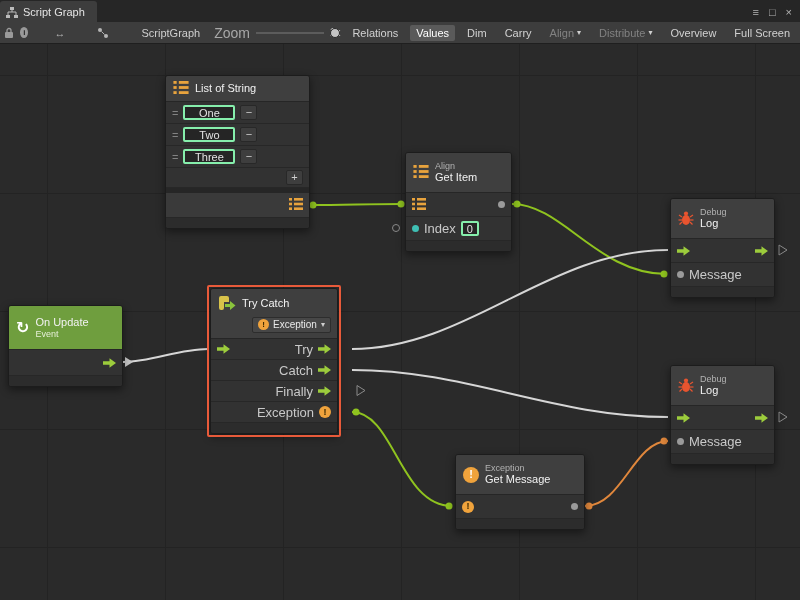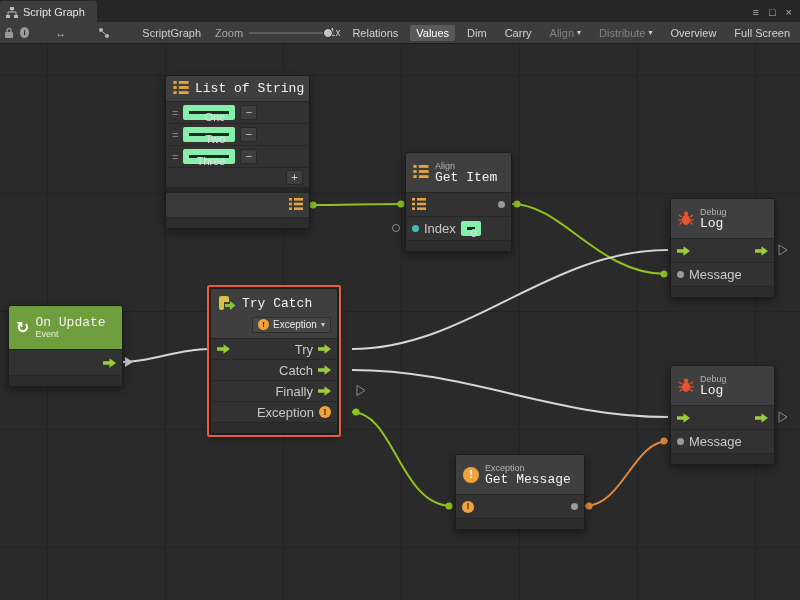--- a/index.html
+++ b/index.html
@@ -12,49 +12,49 @@
   .tab-title{font-size:11px;color:#e4e4e4;}
   .win-controls{margin-left:auto;display:flex;align-items:center;gap:10px;padding-right:8px;color:#b5b5b5;font-size:11px;}
 
   
   .toolbar{position:absolute;left:0;top:22px;width:800px;height:22px;background:#3d3d3d;border-bottom:1px solid #1f1f1f;display:flex;align-items:center;gap:6px;padding:0 4px;}
   .tbtn{padding:2px 6px;color:#d2d2d2;font-size:11px;border-radius:2px;white-space:nowrap;display:flex;align-items:center;gap:3px;}
   .tbtn.active{background:#5a5a5a;color:#fff;}
   .tbtn.disabled{color:#828282;}
   .tool-ico{color:#b5b5b5;display:inline-flex;align-items:center;}
   .info-circle{width:11px;height:11px;border-radius:50%;background:#9a9a9a;color:#2a2a2a;font-size:8px;font-weight:bold;display:inline-flex;align-items:center;justify-content:center;font-style:normal;}
-  .zoom-label{color:#a8a8a8;font-size:11px;margin-left:8px;}
+  .zoom-label{color:#a8a8a8;font-size:14px;margin-left:8px;}
   .slider{position:relative;width:88px;height:12px;}
   .slider .track{position:absolute;left:0;right:0;top:5px;height:2px;background:#5c5c5c;}
   .slider .knob{position:absolute;left:74px;top:1px;width:10px;height:10px;border-radius:50%;background:#c4c4c4;border:1px solid #2a2a2a;}
   .zoom-value{color:#cfcfcf;font-size:10px;}
   .graph-name{color:#cfcfcf;font-size:11px;margin-left:26px;}
 
   
   .canvas{position:absolute;left:0;top:44px;width:800px;height:556px;background-color:#2a2a2a;
     background-image:linear-gradient(to right,#232323 1px,transparent 1px),linear-gradient(to bottom,#232323 1px,transparent 1px);
     background-size:118px 118px;background-position:47px 0,0 31px;}
   .wires{position:absolute;left:0;top:0;pointer-events:none;}
 
   
   .node{position:absolute;background:#333333;border:1px solid #1c1c1c;border-radius:3px;box-shadow:0 3px 8px rgba(0,0,0,.45);}
   .nhead{background:#3f3f3f;display:flex;align-items:center;gap:6px;padding:0 7px;border-bottom:1px solid #262626;border-radius:2px 2px 0 0;}
   .nhead.col{flex-direction:column;align-items:flex-start;gap:4px;justify-content:center;}
   .hline{display:flex;align-items:center;gap:6px;}
   .nhead.event{background:#6f9e3e;}
-  .ntitle{font-size:13px;color:#f2f2f2;line-height:13px;white-space:nowrap;font-family:Liberation Mono, monospace;}
+  .ntitle{font-size:11px;color:#f2f2f2;line-height:13px;white-space:nowrap;}
   .nsub{font-size:9px;color:#b2b2b2;line-height:10px;white-space:nowrap;}
   .nhead.event .nsub{color:#e6efd8;}
   .nrow{display:flex;align-items:center;gap:5px;padding:0 6px;background:#323232;border-bottom:1px solid #272727;}
   .nrow.right{justify-content:flex-end;}
   .spacer{flex:1;}
   .nfoot{background:#2c2c2c;border-radius:0 0 2px 2px;}
   .ngap{background:#262626;}
   .plabel{color:#c9c9c9;font-size:13px;white-space:nowrap;}
-  .field{background:#252525;border:6px solid #86efac;border-radius:2px;height:15px;line-height:13px;padding:0 4px;color:#e2e2e2;font-size:11px;min-width:14px;text-align:right;}
+  .field{background:#252525;border:2px solid #86efac;border-radius:2px;height:15px;line-height:13px;padding:0 4px;color:#e2e2e2;font-size:11px;min-width:14px;text-align:center;}
   .sqbtn{width:17px;height:15px;background:#3e3e3e;border:1px solid #282828;border-radius:2px;color:#cfcfcf;display:inline-flex;align-items:center;justify-content:center;font-size:11px;line-height:1;}
   .handle{color:#828282;font-size:11px;}
   .dot{width:7px;height:7px;border-radius:50%;display:inline-block;flex:0 0 auto;}
   .dot.gray{background:#9a9a9a;}
   .dot.teal{background:#3fbfb4;}
   .warn{border-radius:50%;background:#f0a33c;color:#3a2800;font-weight:bold;display:inline-flex;align-items:center;justify-content:center;flex:0 0 auto;line-height:1;}
   .warn.s11{width:11px;height:11px;font-size:8px;}
   .warn.s12{width:12px;height:12px;font-size:9px;}
   .warn.s16{width:16px;height:16px;font-size:11px;color:#fff;}
   .flow{display:inline-flex;flex:0 0 auto;}

